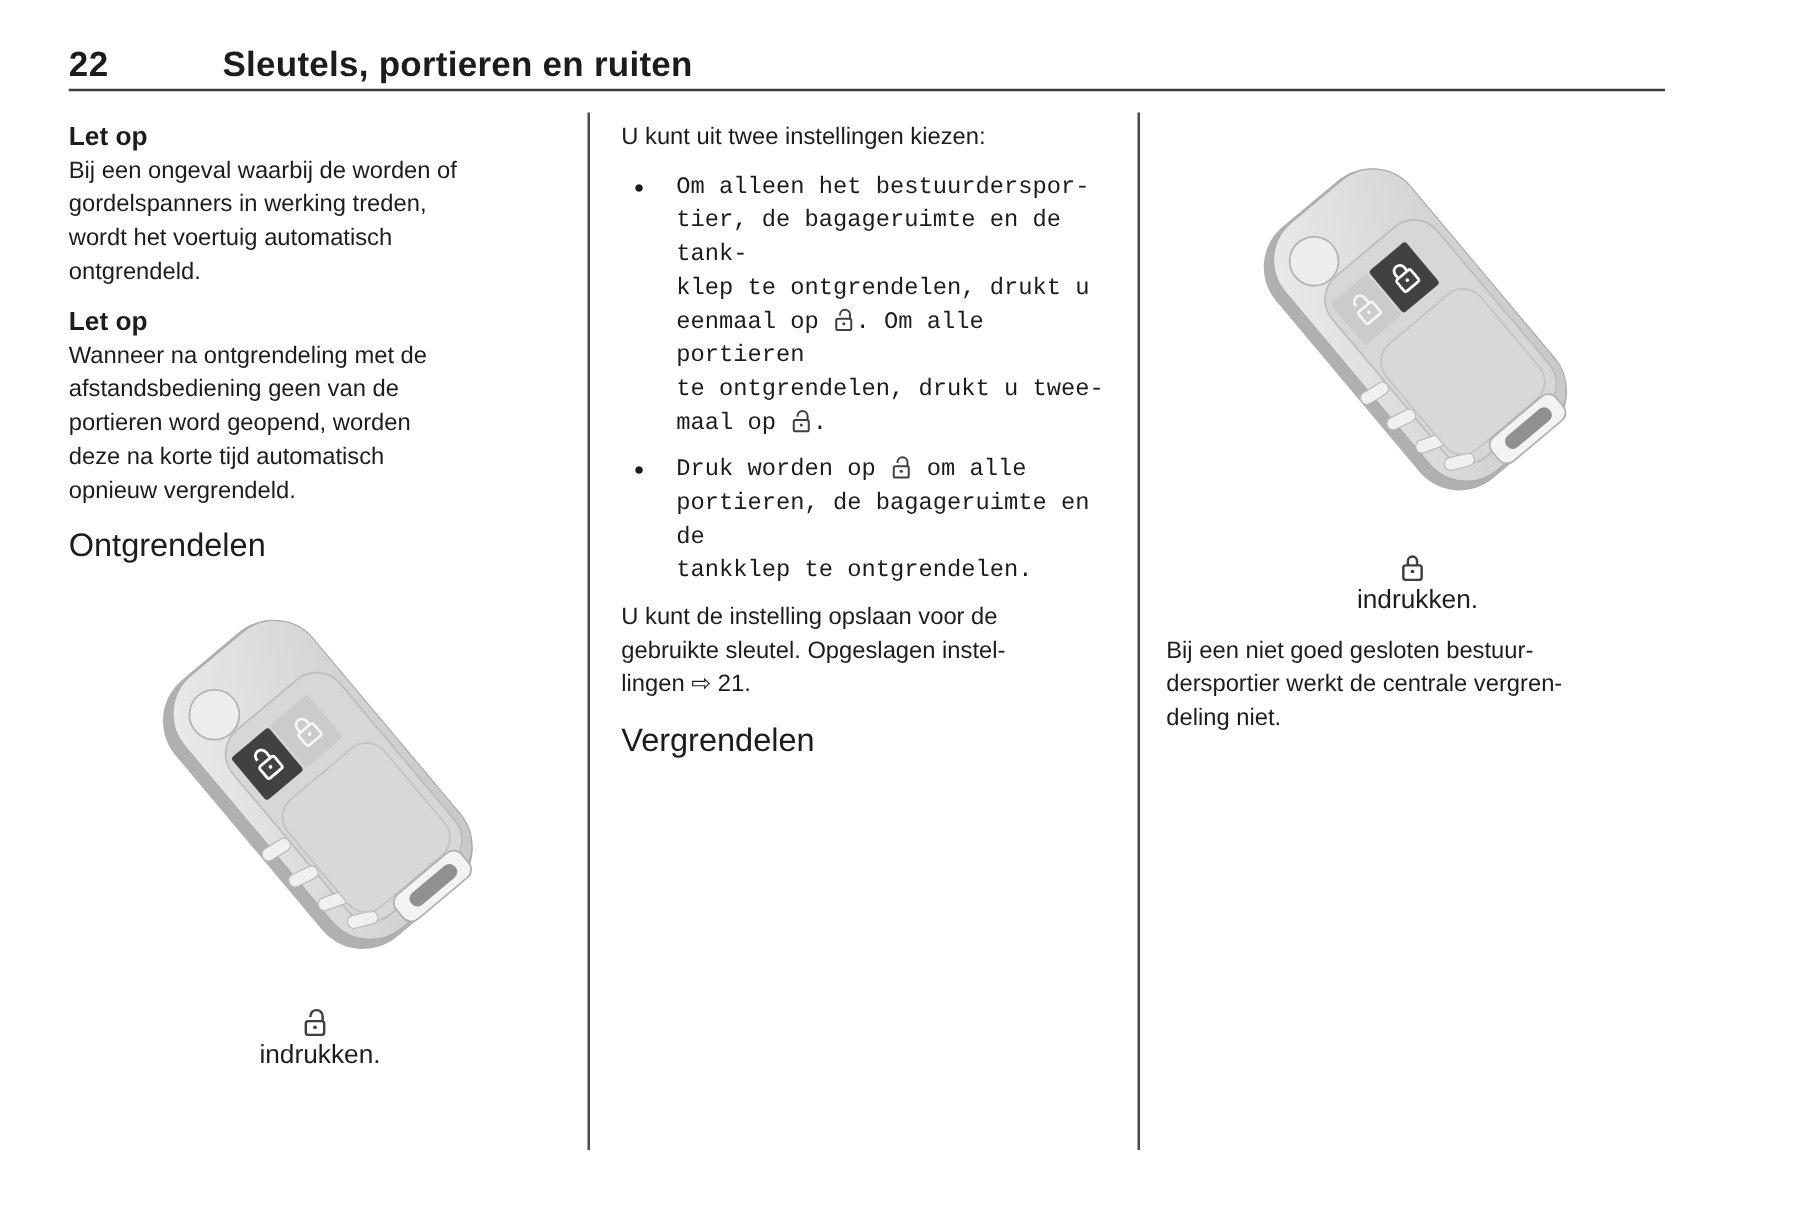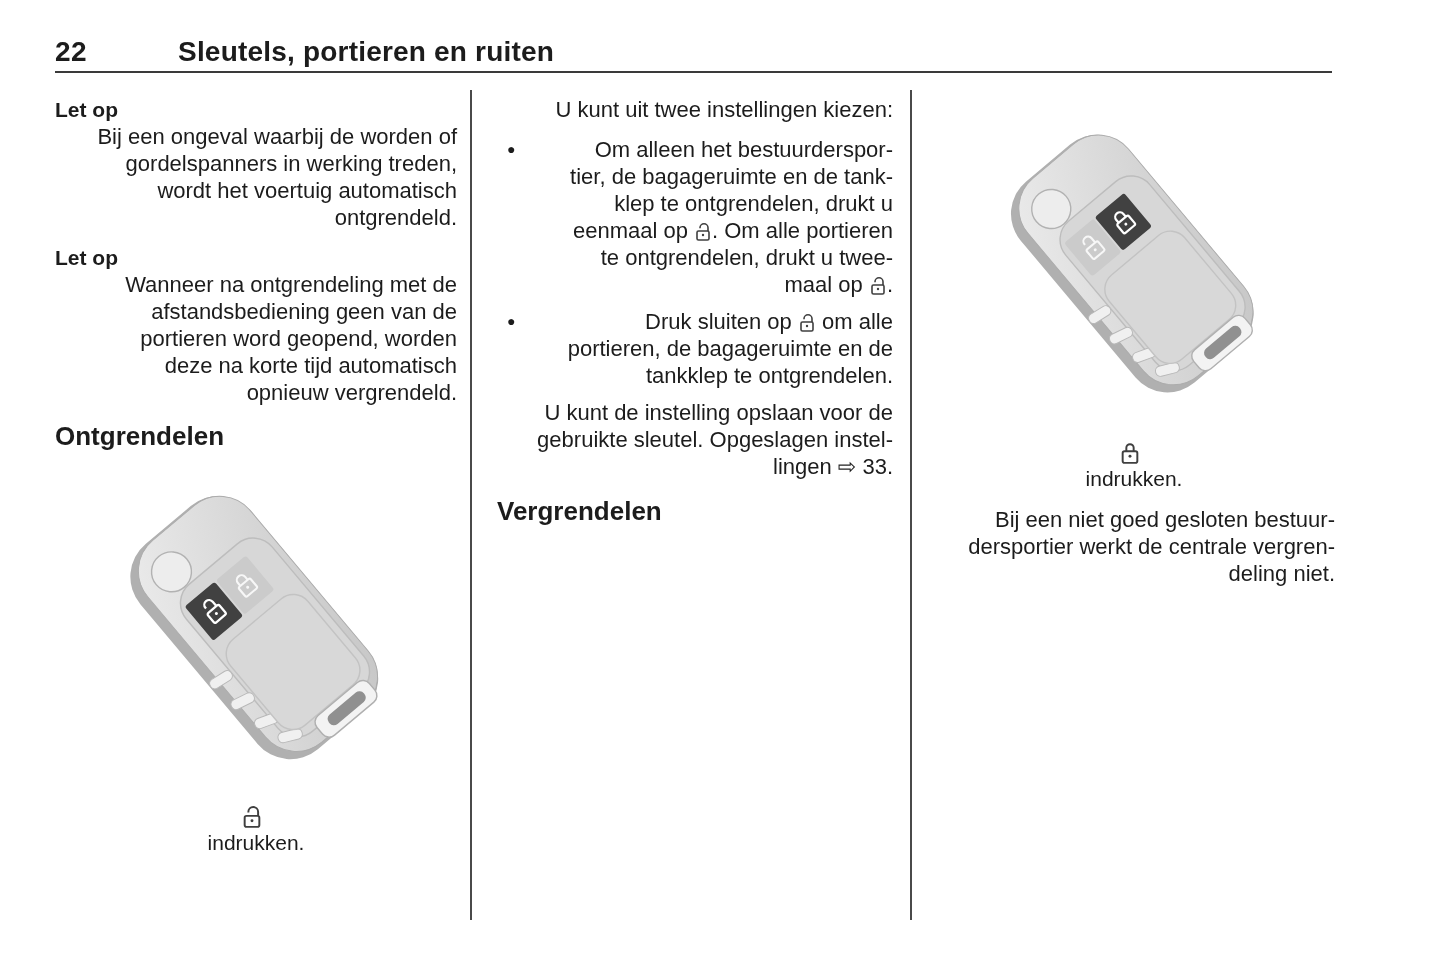--- a/index.html
+++ b/index.html
@@ -30,41 +30,40 @@
   .vrule1{left:470px;}
   .vrule2{left:910px;}
   
   .col{position:absolute;top:96px;}
   .col1{left:55px;width:402px;}
   .col2{left:497px;width:396px;}
   .col3{left:933px;width:402px;}
 
   .body{
     margin:0 0 13px 0;
-    font-size:22px;line-height:27px;
+    font-size:19px;line-height:27px;
     white-space:pre-line;
-    text-align:right;
   }
   .note-title{
     margin:0;font-size:21px;line-height:27px;font-weight:bold;
   }
   .heading{
     margin:6px 0 10px 0;
-    font-size:26px;line-height:34px;font-weight:bold;
+    font-size:26px;line-height:34px;font-weight:normal;
   }
   .col2 .heading{margin-top:14px;margin-bottom:14px;}
 
   
   .bullet{display:flex;margin:0 0 10px 0;}
   .bullet .marker{
     flex:0 0 44px;
     font-size:14px;line-height:27px;
     padding-left:10px;box-sizing:border-box;
   }
-  .bullet .body{margin:0;flex:1;}
+  .bullet .body{margin:0;flex:1;font-family:Liberation Mono, monospace;}
 
   
   figure{margin:0;padding:0;}
   .fig1{margin-top:8px;}
   .fig2{margin-top:8px;}
 
   
   .caption{
     margin:12px 0 0 0;
     font-size:21px;line-height:27px;
@@ -186,34 +185,34 @@
               <g stroke="#3f3f3f" fill="none" stroke-width="1.6">
                 <rect x="3" y="9.5" width="12" height="9" rx="1.5"></rect>
                 <path d="M 6 6.8 v -0.5 a 4 4 0 0 1 8 0 v 3.2"></path>
                 <circle cx="9" cy="13.5" r="1.2" fill="#3f3f3f" stroke="none"></circle>
               </g>
             </svg></span><span>.</span></p>
     </div>
 
     <div class="bullet">
       <span class="marker">●</span>
-      <p class="body"><span>Druk sluiten op </span><span class="ic"><svg width="18" height="21" viewBox="0 0 18 20">
+      <p class="body"><span>Druk worden op </span><span class="ic"><svg width="18" height="21" viewBox="0 0 18 20">
               <g stroke="#3f3f3f" fill="none" stroke-width="1.6">
                 <rect x="3" y="9.5" width="12" height="9" rx="1.5"></rect>
                 <path d="M 6 6.8 v -0.5 a 4 4 0 0 1 8 0 v 3.2"></path>
                 <circle cx="9" cy="13.5" r="1.2" fill="#3f3f3f" stroke="none"></circle>
               </g>
             </svg></span><span> om alle
 portieren, de bagageruimte en de
 tankklep te ontgrendelen.</span></p>
     </div>
 
     <p class="body">U kunt de instelling opslaan voor de
 gebruikte sleutel. Opgeslagen instel-
-lingen ⇨ 33.</p>
+lingen ⇨ 21.</p>
 
     <h2 class="heading">Vergrendelen</h2>
   </section>
 
   <section class="col col3">
     <figure class="fig2">
       <svg width="402" height="318" viewBox="0 0 402 318">
         <defs>
           <linearGradient id="fobg2" x1="0" y1="0" x2="1" y2="1">
             <stop offset="0" stop-color="#ebebeb"></stop>

